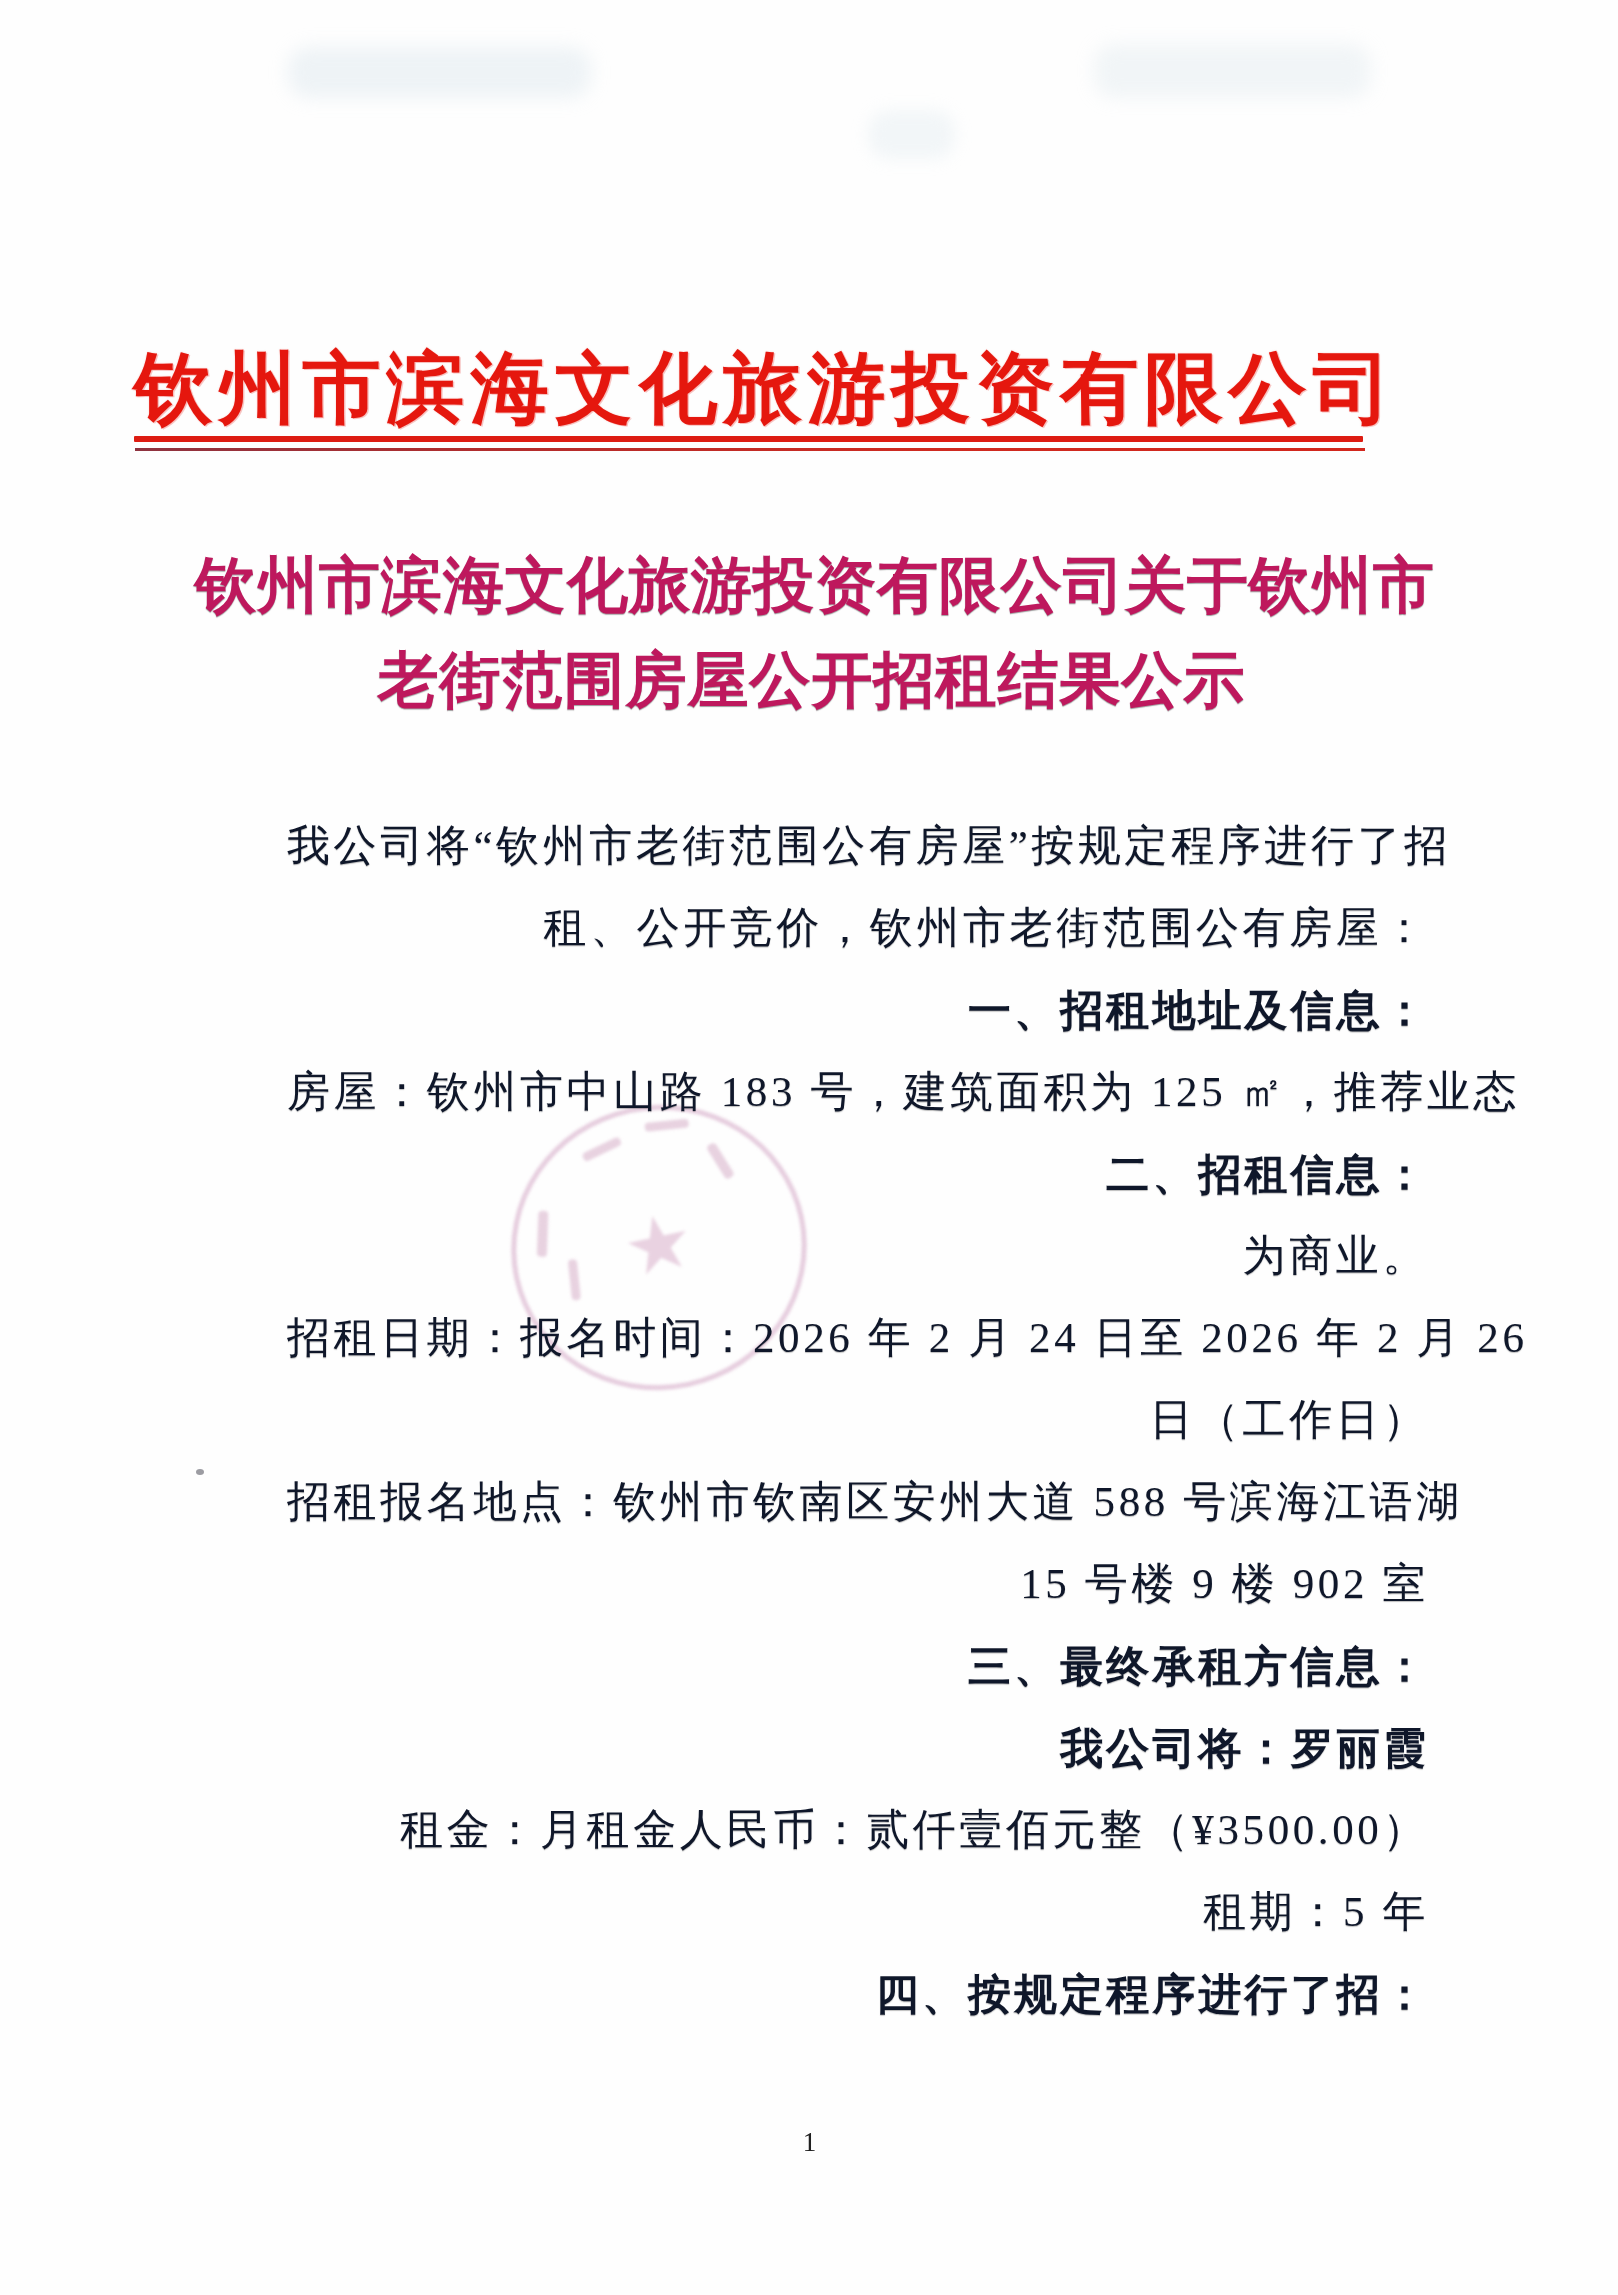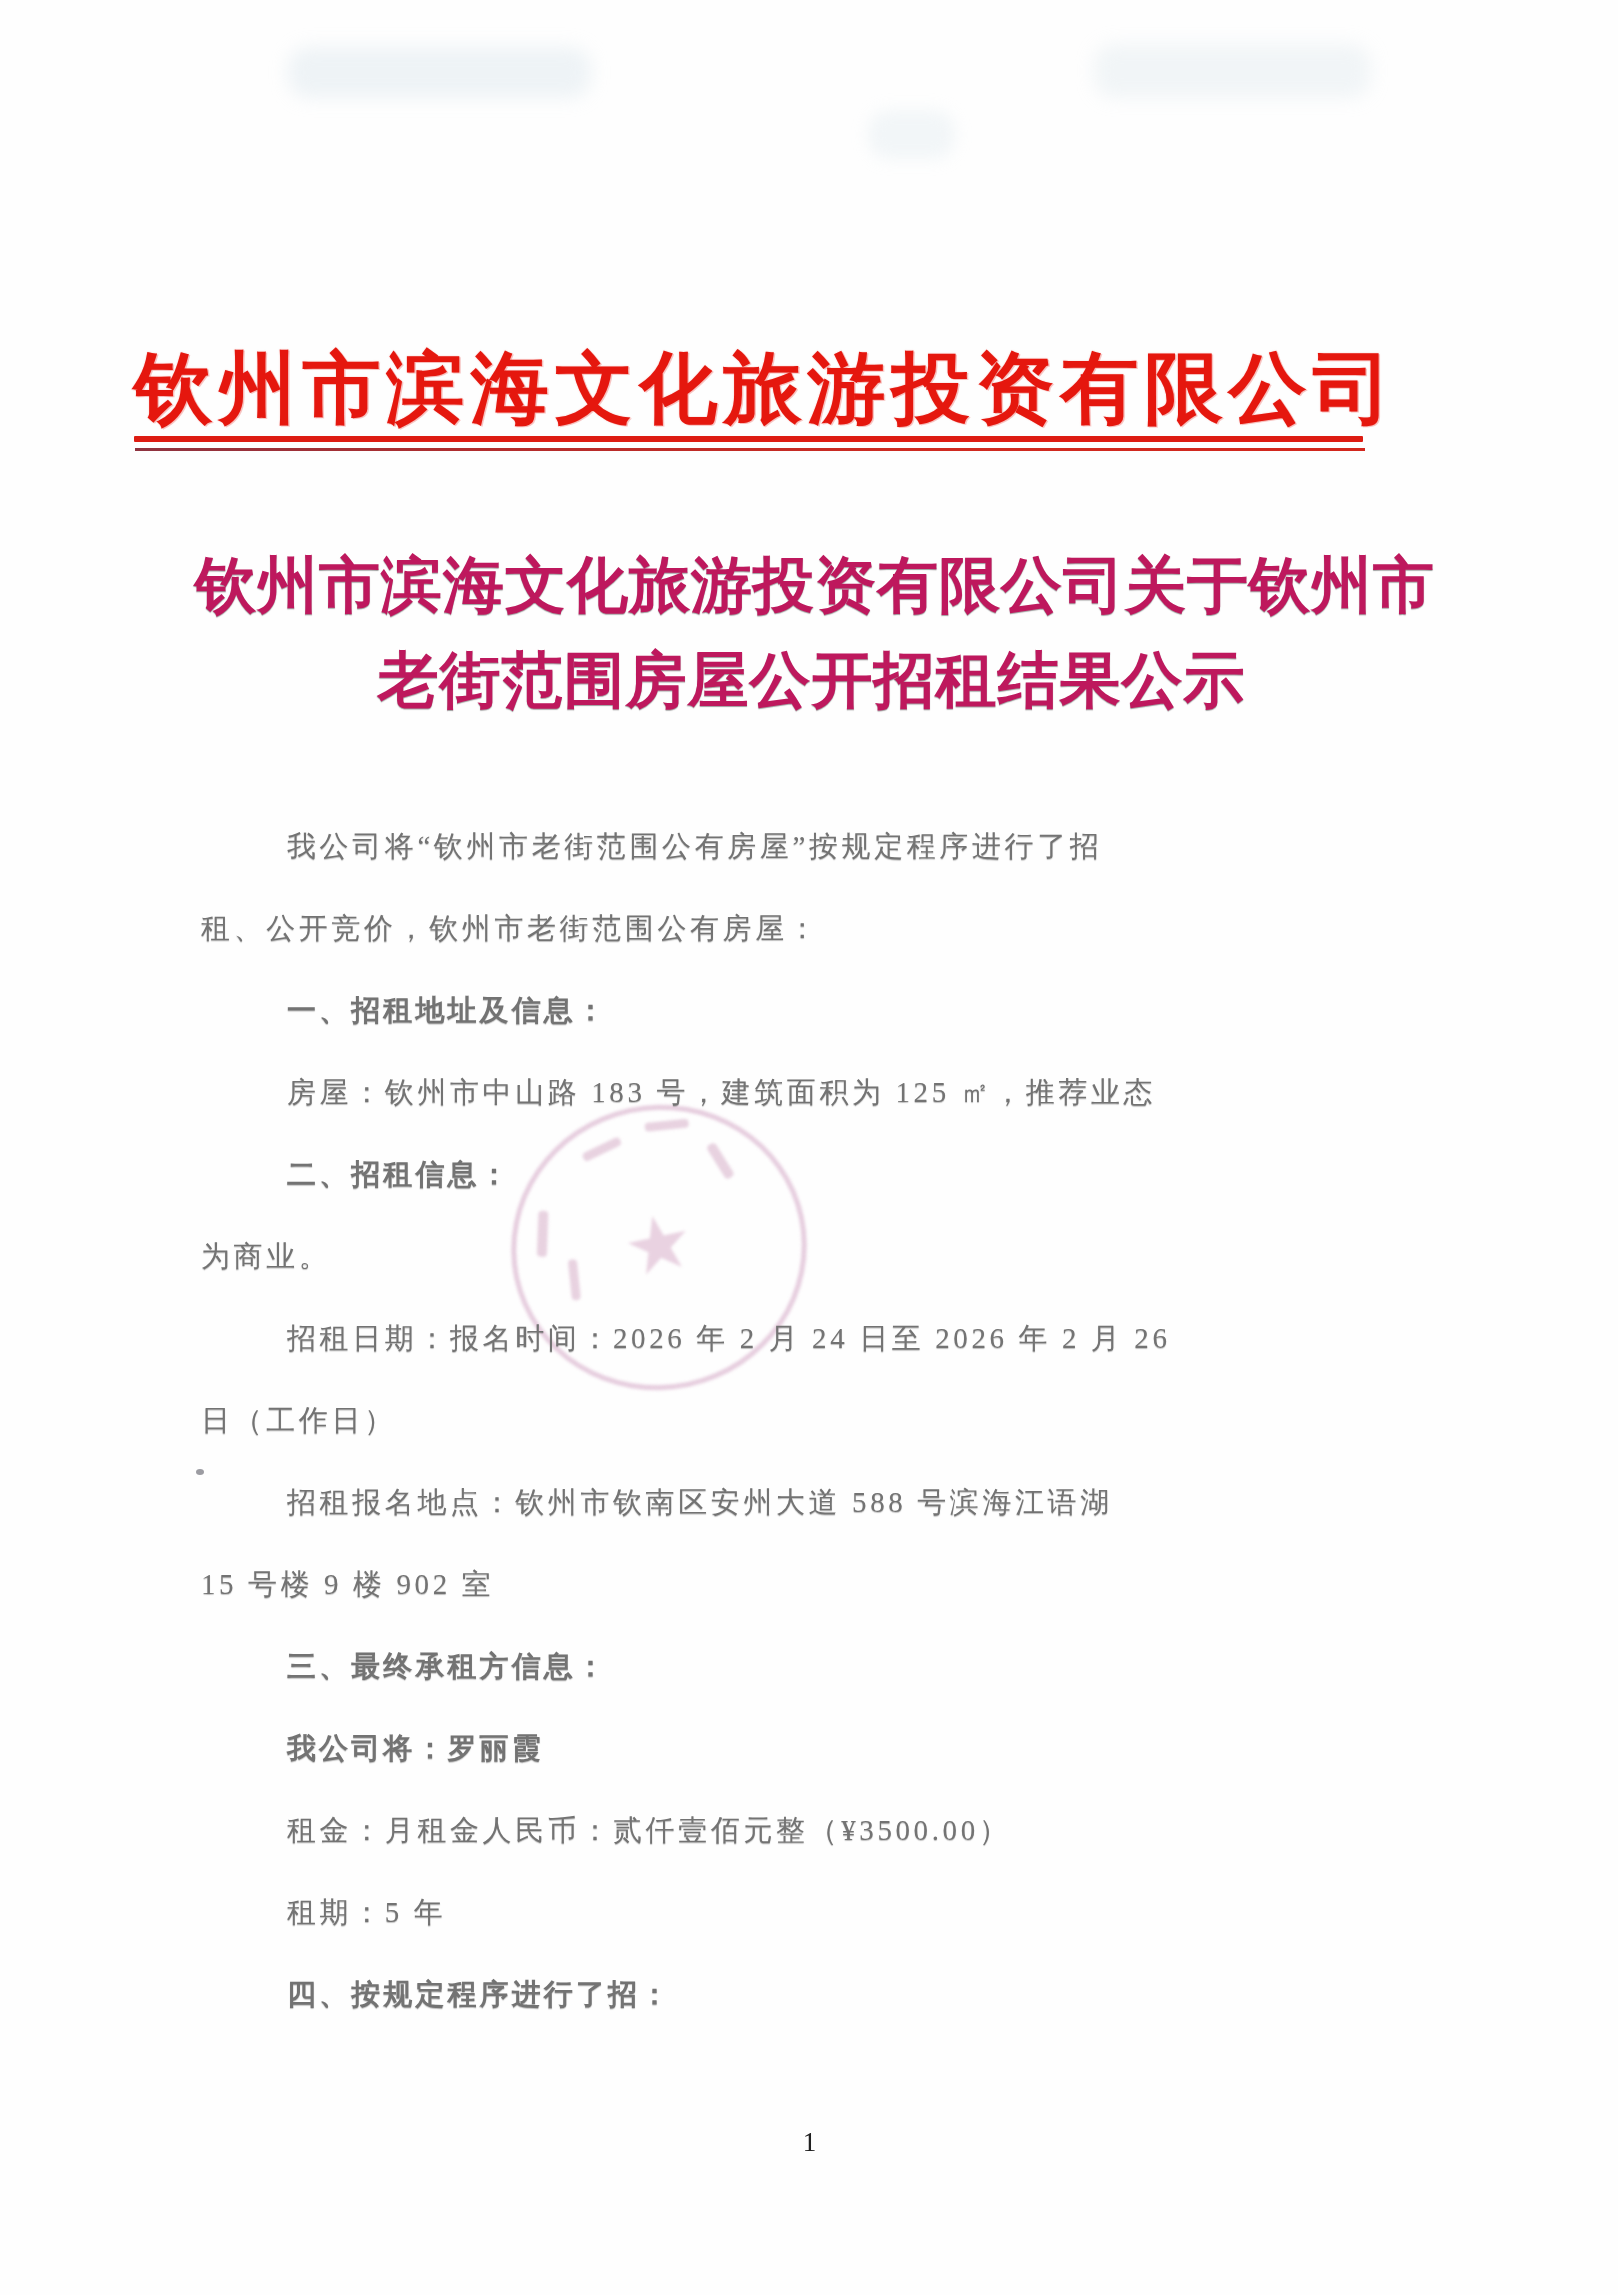--- a/index.html
+++ b/index.html
@@ -76,25 +76,26 @@
     text-shadow: 0 0.5px 1px rgba(0,0,0,0.38);
     white-space: nowrap;
   }
 
   
   .body-text {
     position: absolute;
     left: 201px;
     top: 805px;
     width: 1228px;
-    font-size: 29px;
+    font-size: 43px;
     line-height: 82px;
-    color: #737373;
+    color: #0f172a;
     white-space: nowrap;
     text-shadow: 0 0.5px 1px rgba(0,0,0,0.26);
+    text-align: right;
   }
   .bline.song {
     font-family: "Liberation Serif", "DejaVu Serif", serif;
     letter-spacing: 3.6px;
   }
   .bline.hei {
     font-family: "Liberation Sans", "DejaVu Sans", sans-serif;
     font-weight: 600;
     letter-spacing: 3.1px;
   }

